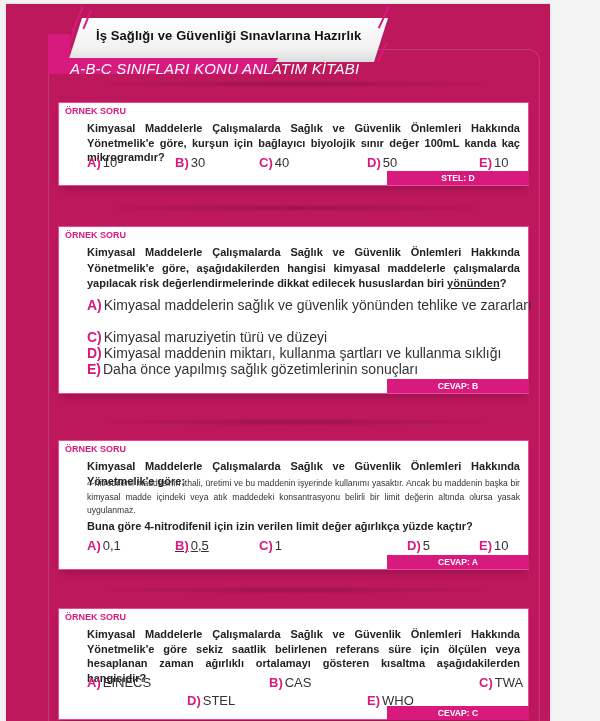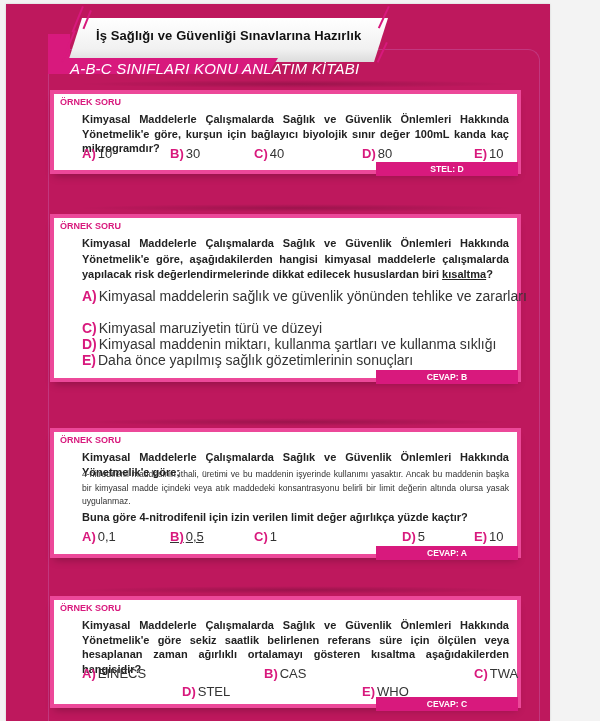--- a/index.html
+++ b/index.html
@@ -15,22 +15,22 @@
   .hdr-title { position: absolute; left: 90px; top: 24px; font-size: 13px; font-weight: bold; color: #111; letter-spacing: 0.1px; }
   .hdr-pink-block { position: absolute; left: 42px; top: 30px; width: 22px; height: 30px; background: #d8197d; }
   .hdr-band { position: absolute; left: 42px; top: 54px; width: 230px; height: 16px; background: #d8197d;
     clip-path: polygon(0 0, 100% 0, calc(100% - 10px) 100%, 0 100%); }
   .hdr-band-text { position: absolute; left: 64px; top: 56px; font-size: 15px; font-style: italic; color: #fff; letter-spacing: 0.2px; }
   .slash { position: absolute; width: 2px; background: #d8197d; transform-origin: top left; }
   .frame { position: absolute; left: 42px; top: 45px; width: 492px; height: 700px;
     border-top: 1.5px solid #c2377f; border-right: 1.5px solid #c2377f; border-left: 1.5px solid #c2377f; border-top-right-radius: 12px; }
 
   
-  .card { position: absolute; left: 44px; width: 471px; background: #fff; border: 4px solid #ec4899;
-    box-shadow: 0 6px 8px -4px rgba(0,0,0,0.25); }
+  .card { position: absolute; left: 52px; width: 471px; background: #fff; border: 1px solid #ec4899;
+    box-shadow: 0 6px 8px -4px rgba(0,0,0,0.25); margin-top: 12px; }
   .card-shadow-top { position: absolute; left: 70px; width: 440px; height: 8px;
     background: radial-gradient(ellipse at center, rgba(0,0,0,0.18) 0%, rgba(0,0,0,0) 70%); }
   .card-label { position: absolute; left: 6px; top: 3px; font-size: 9px; font-weight: bold; color: #d8197d; }
   .q-text { position: absolute; left: 28px; right: 8px; font-size: 11px; font-weight: bold; line-height: 14.5px; text-align: justify; color: #222; }
   .q-plain { position: absolute; left: 28px; right: 8px; font-size: 8.6px; line-height: 13.5px; text-align: justify; color: #333; }
   .opt { position: absolute; font-size: 13px; color: #333; white-space: nowrap; text-align: right; }
   .opt .k { color: #d8197d; font-weight: bold; margin-right: 2px; }
   .opt-row { position: absolute; left: 28px; font-size: 14px; color: #333; white-space: nowrap; }
   .opt-row .k { color: #d8197d; font-weight: bold; margin-right: 2px; }
   .answer { position: absolute; right: -1px; width: 142px; height: 14px; background: #d8197d; color: #fff;
@@ -56,31 +56,31 @@
   <div class="slash" style="left:382px;top:2px;height:24px;transform:rotate(25deg);"></div>
   <div class="slash" style="left:380px;top:38px;height:22px;transform:rotate(25deg);"></div>
 
   <div class="card-shadow-top" style="top:76px;"></div>
   <div class="card" style="top:86px;height:84px;">
     <div class="card-label">ÖRNEK SORU</div>
     <div class="q-text" style="top:18px;">Kimyasal Maddelerle Çalışmalarda Sağlık ve Güvenlik Önlemleri Hakkında Yönetmelik'e göre, kurşun için bağlayıcı biyolojik sınır değer 100mL kanda kaç mikrogramdır?</div>
     <div class="opt" style="left:28px;top:52px;"><span class="k">A)</span><span>10</span></div>
     <div class="opt" style="left:116px;top:52px;"><span class="k">B)</span><span>30</span></div>
     <div class="opt" style="left:200px;top:52px;"><span class="k">C)</span><span>40</span></div>
-    <div class="opt" style="left:308px;top:52px;"><span class="k">D)</span><span>80</span></div>
+    <div class="opt" style="left:308px;top:52px;"><span class="k">D)</span><span>50</span></div>
     <div class="opt" style="left:420px;top:52px;"><span class="k">E)</span><span>10</span></div>
     <div class="answer" style="top:68px;">STEL: D</div>
   </div>
 
   <div class="card-shadow-top" style="top:200px;"></div>
   <div class="card" style="top:210px;height:168px;">
     <div class="card-label">ÖRNEK SORU</div>
     <div class="q-text" style="top:18px;line-height:15.5px;">
       <span>Kimyasal Maddelerle Çalışmalarda Sağlık ve Güvenlik Önlemleri Hakkında Yönetmelik'e göre, aşağıdakilerden hangisi kimyasal maddelerle çalışmalarda yapılacak risk değerlendirmelerinde dikkat edilecek hususlardan biri</span>
-      <u class="ul">kısaltma</u><span>?</span>
+      <u class="ul">yönünden</u><span>?</span>
     </div>
     <div class="opt-row" style="top:70px;"><span class="k">A)</span><span>Kimyasal maddelerin sağlık ve güvenlik yönünden tehlike ve zararları</span></div>
     <div class="opt-row" style="top:102px;"><span class="k">C)</span><span>Kimyasal maruziyetin türü ve düzeyi</span></div>
     <div class="opt-row" style="top:134px;"><span class="k">E)</span><span>Daha önce yapılmış sağlık gözetimlerinin sonuçları</span></div>
     <div class="opt-row" style="top:118px;"><span class="k">D)</span><span>Kimyasal maddenin miktarı, kullanma şartları ve kullanma sıklığı</span></div>
     <div class="answer" style="top:152px;">CEVAP: B</div>
   </div>
 
   <div class="card-shadow-top" style="top:414px;"></div>
   <div class="card" style="top:424px;height:130px;">

